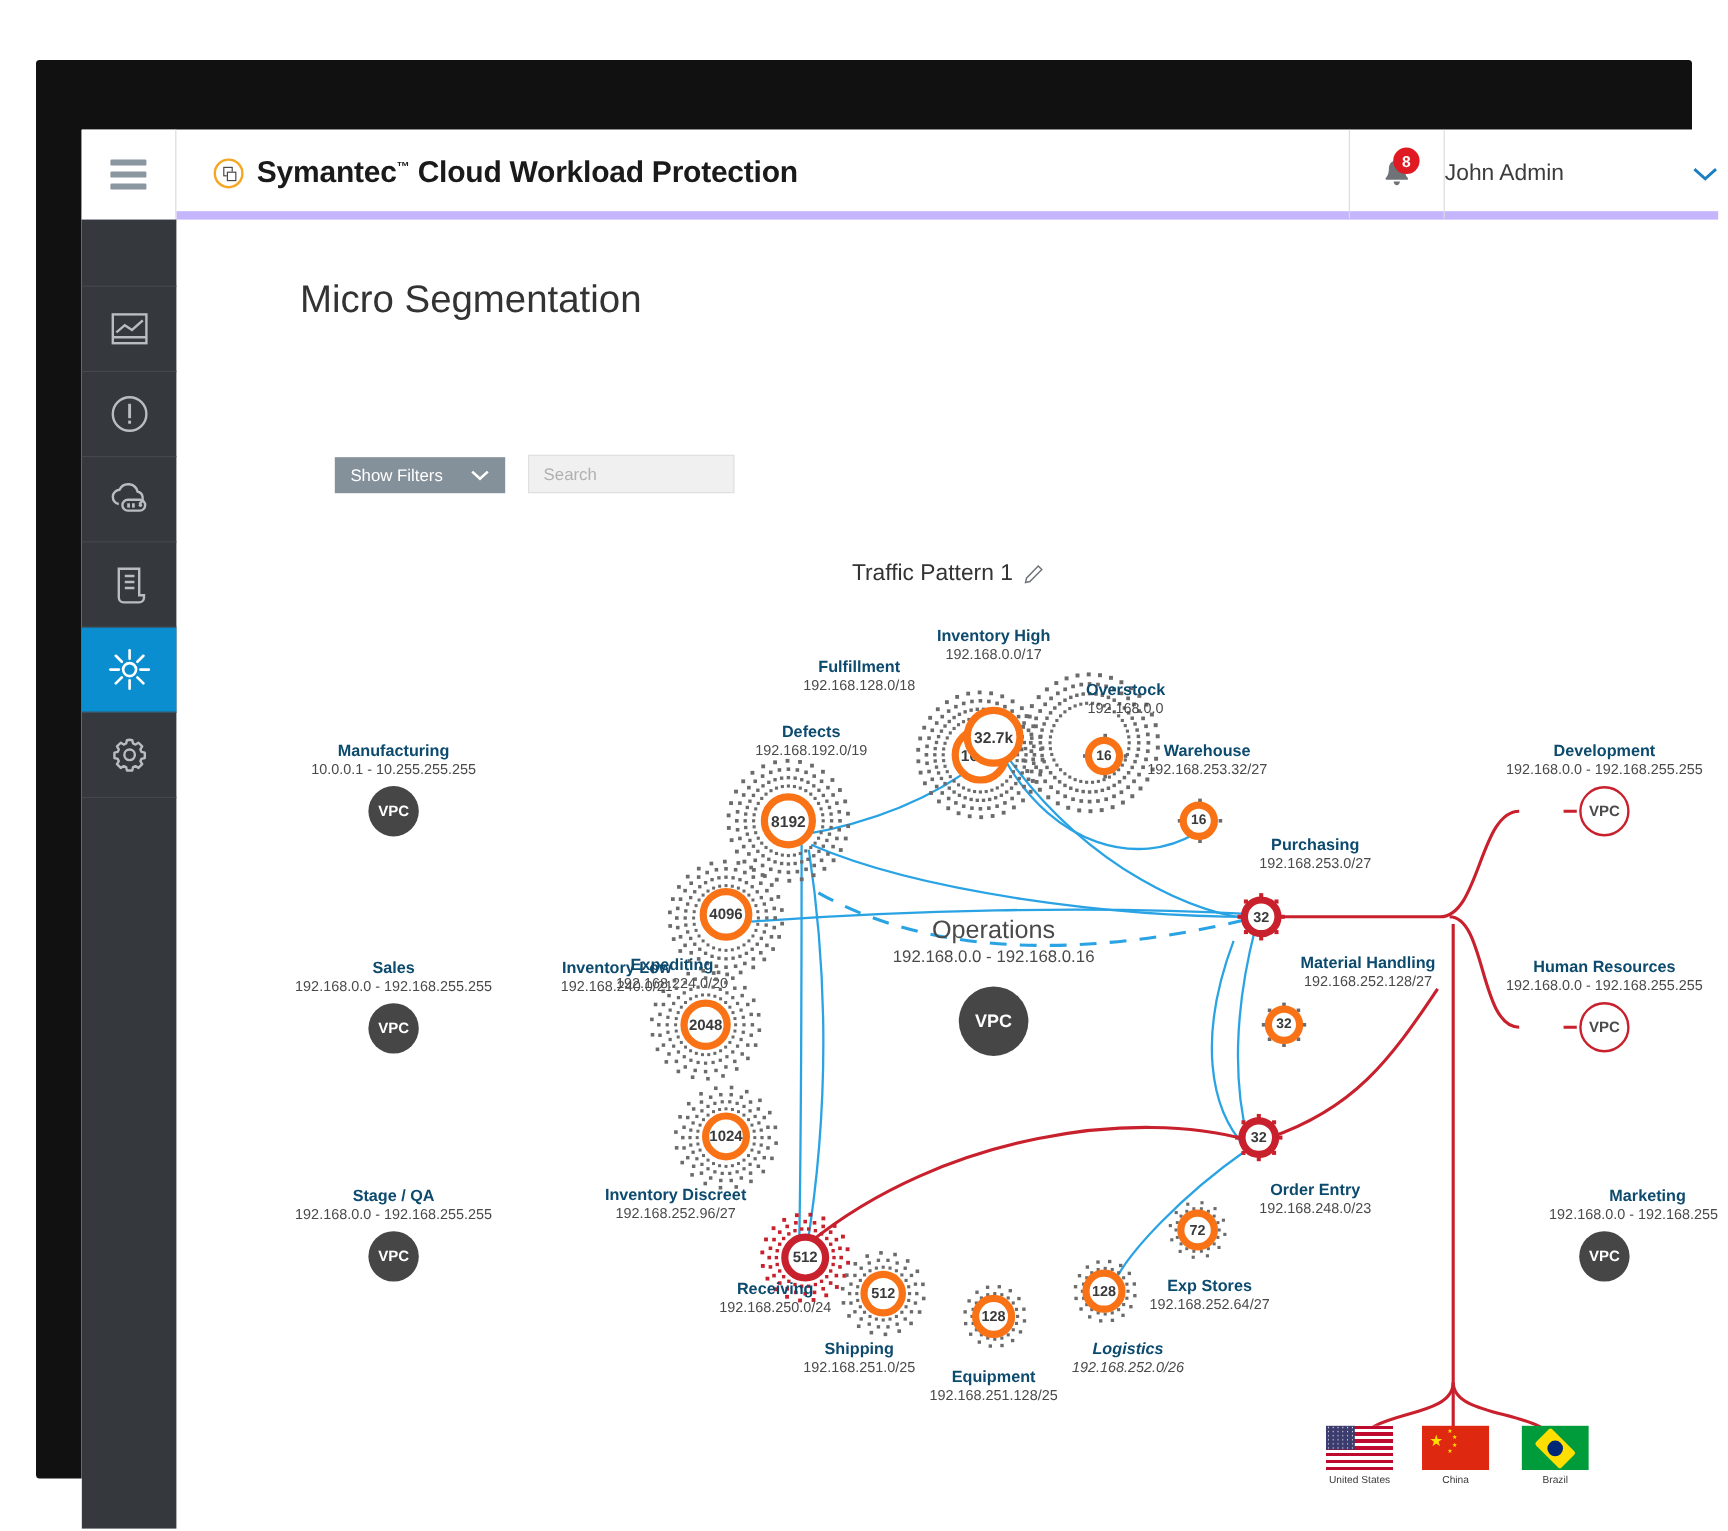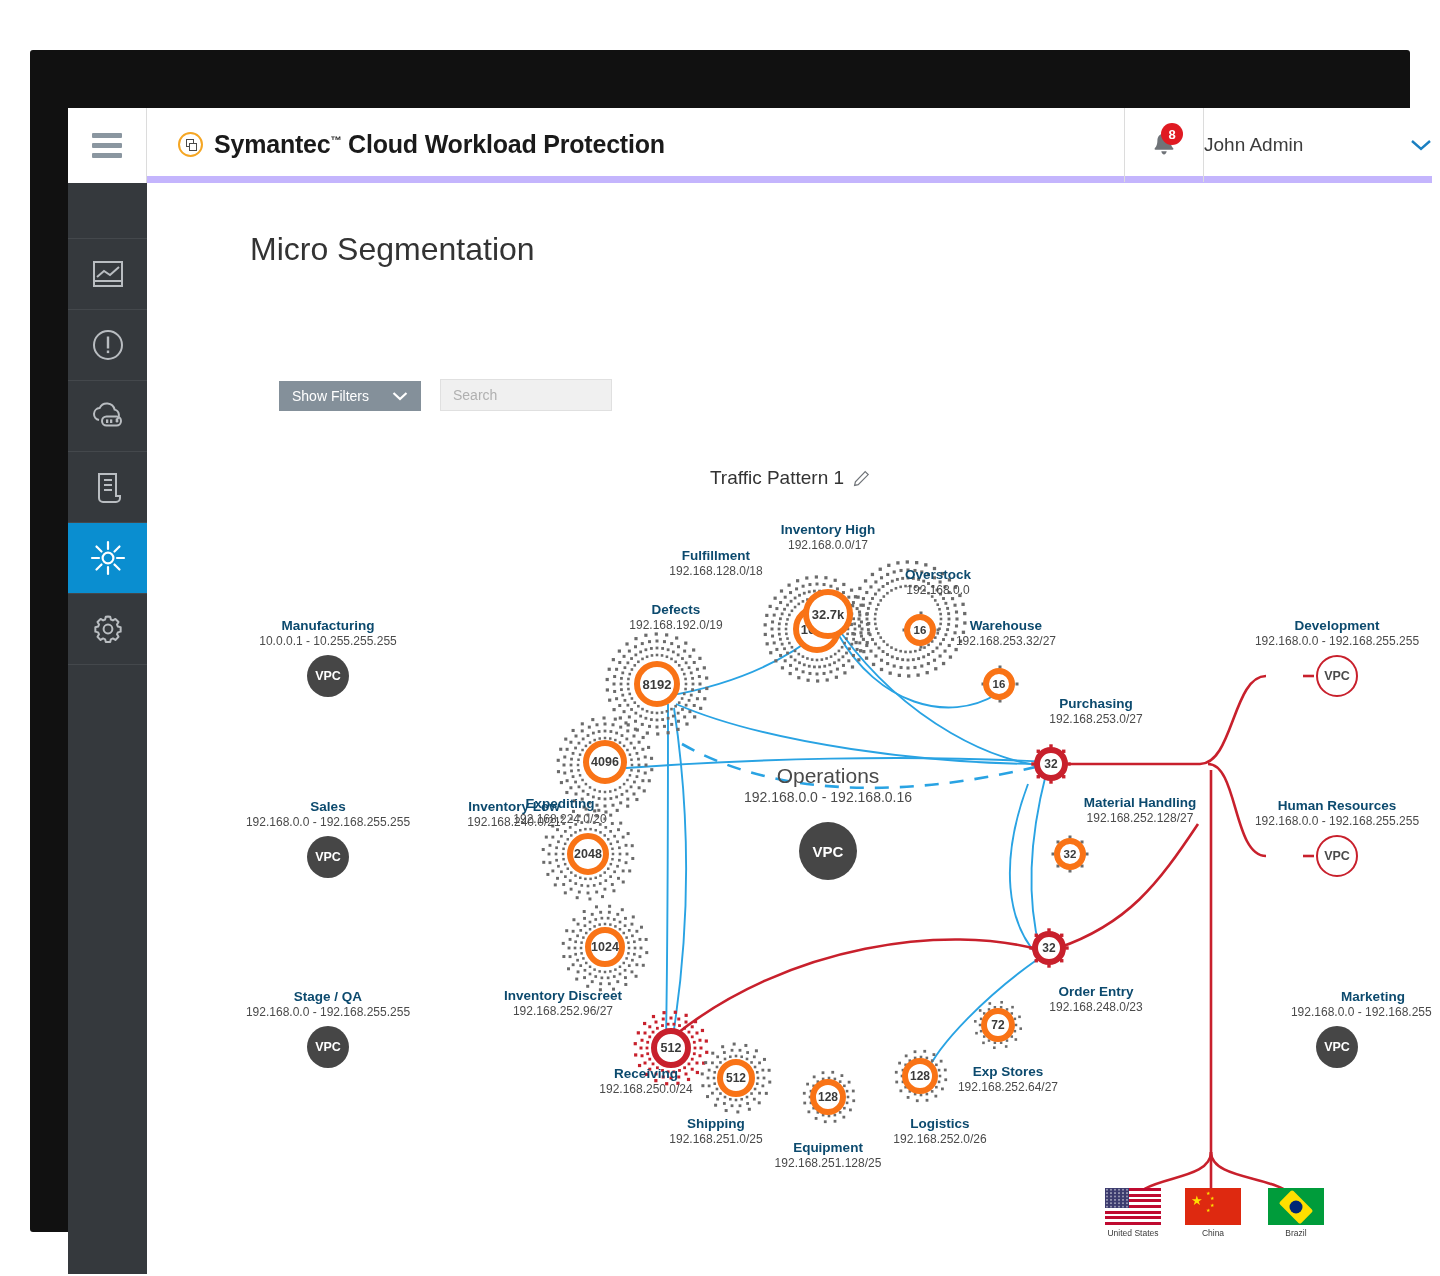--- a/index.html
+++ b/index.html
@@ -1558,21 +1558,21 @@
                 <rect x="4.88" y="25.86" width="2.8" height="2.8" fill="#6b6b6b"></rect>
                 <rect x="8.19" y="16.69" width="2.8" height="2.8" fill="#6b6b6b"></rect>
                 <rect x="14.76" y="9.48" width="2.8" height="2.8" fill="#6b6b6b"></rect>
                 <rect x="23.59" y="5.33" width="2.8" height="2.8" fill="#6b6b6b"></rect>
                 <rect x="33.34" y="4.88" width="2.8" height="2.8" fill="#6b6b6b"></rect>
                 <rect x="42.51" y="8.19" width="2.8" height="2.8" fill="#6b6b6b"></rect>
                 <rect x="49.72" y="14.76" width="2.8" height="2.8" fill="#6b6b6b"></rect>
                 <rect x="53.87" y="23.59" width="2.8" height="2.8" fill="#6b6b6b"></rect>
               </g>
             </svg>
-          <div class="nlabel" style="left:792px; top:932px;">
+          <div class="nlabel" style="left:792px; top:932px;font-style:italic;">
             <div class="t1">Logistics</div>
             <div class="t2">192.168.252.0/26</div>
           </div>
           <div class="cnode" style="left:772px;top:892px;width:36px;height:36px;font-size:12px;">128</div>
 
           <svg width="56" height="56" style="position:absolute;left:822px;top:813px;">
               <g id="b11">
                 <rect x="44.75" y="26.75" width="2.5" height="2.5" fill="#6b6b6b"></rect>
                 <rect x="43.66" y="32.91" width="2.5" height="2.5" fill="#6b6b6b"></rect>
                 <rect x="40.54" y="38.32" width="2.5" height="2.5" fill="#6b6b6b"></rect>

